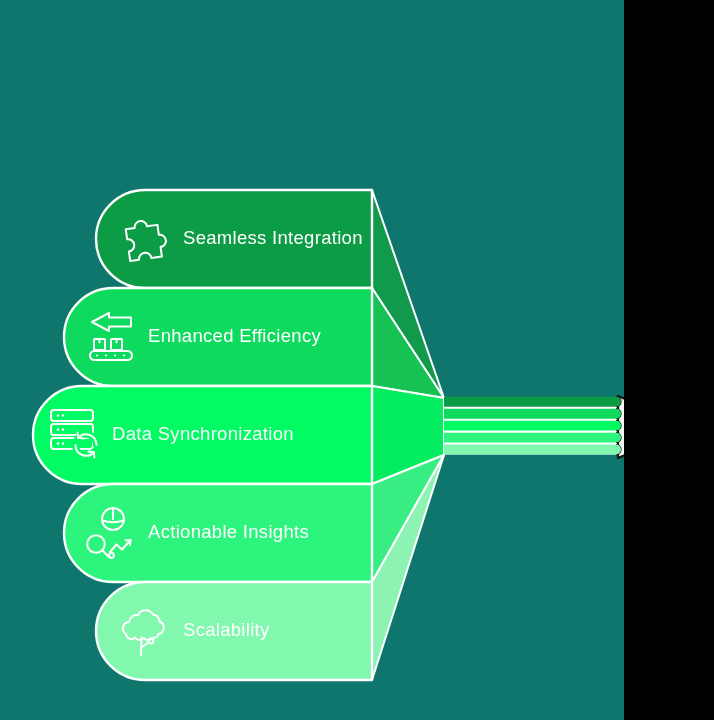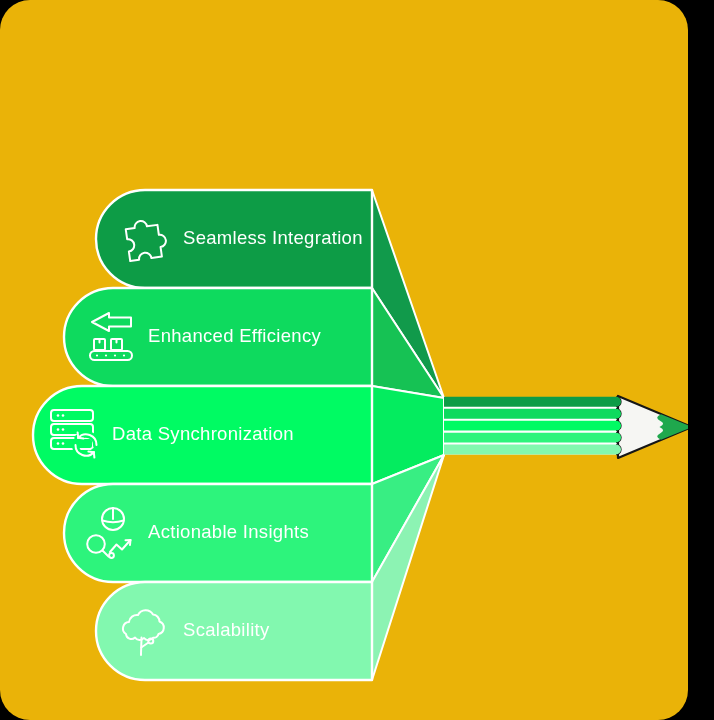--- a/index.html
+++ b/index.html
@@ -1,16 +1,16 @@
 <!DOCTYPE html>
 <html><head>
 <meta charset="utf-8">
 <style>
   html,body{margin:0;padding:0;background:#000;}
-  .stage{position:relative;width:688px;height:720px;background:#eab308;overflow:hidden;border-radius:30px;}
+  .stage{position:relative;width:624px;height:720px;background:#0f766e;overflow:hidden;}
   svg{display:block;}
   .ic{fill:none;stroke:#fff;stroke-width:2;stroke-linecap:round;stroke-linejoin:round;}
   .icd{fill:#fff;stroke:none;}
   .lbl{font-family:"Liberation Sans",sans-serif;font-size:18.5px;letter-spacing:.3px;font-weight:400;}
   .shape{stroke:#fff;stroke-width:2.4;stroke-linejoin:round;}
   .fold{stroke:#fff;stroke-width:2;stroke-linejoin:round;}
 </style>
 </head>
 <body>
 

